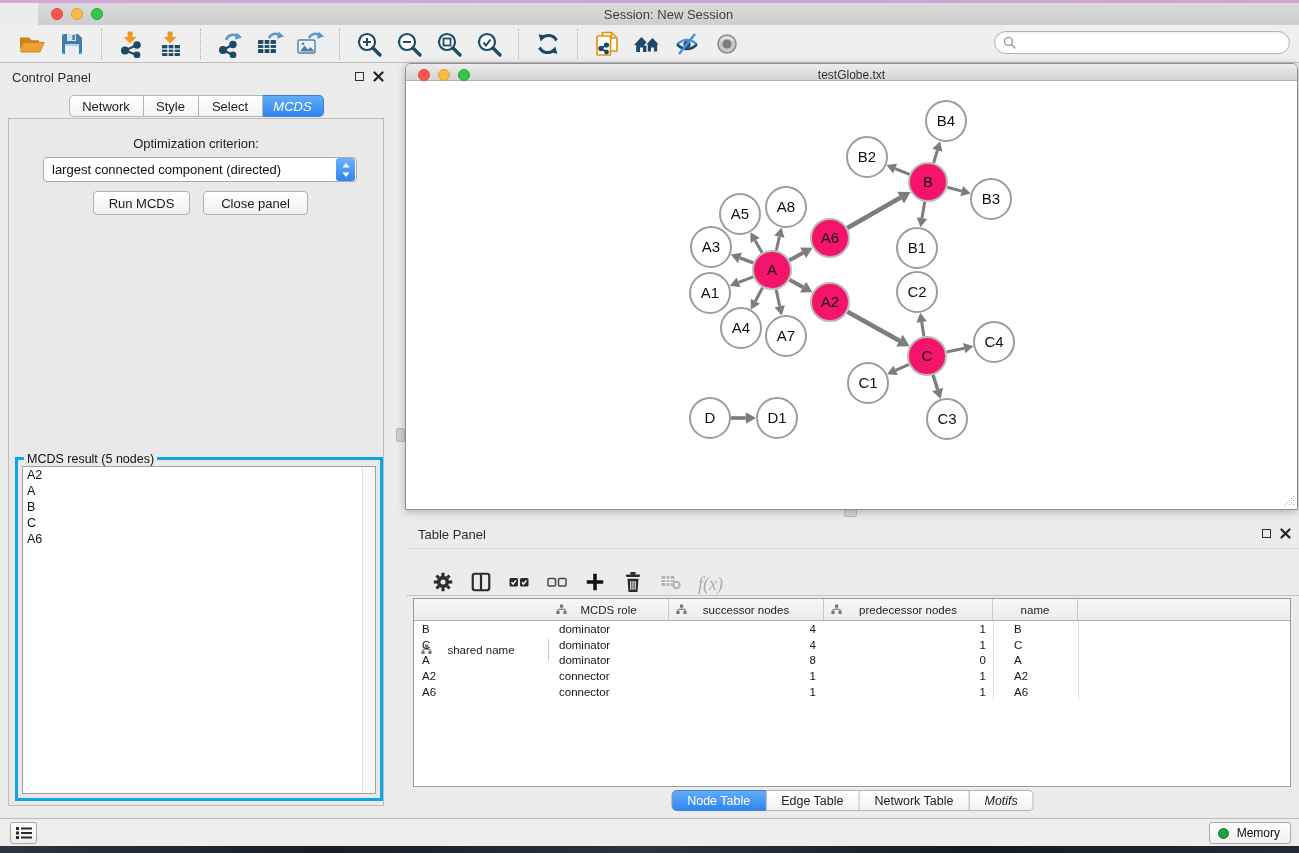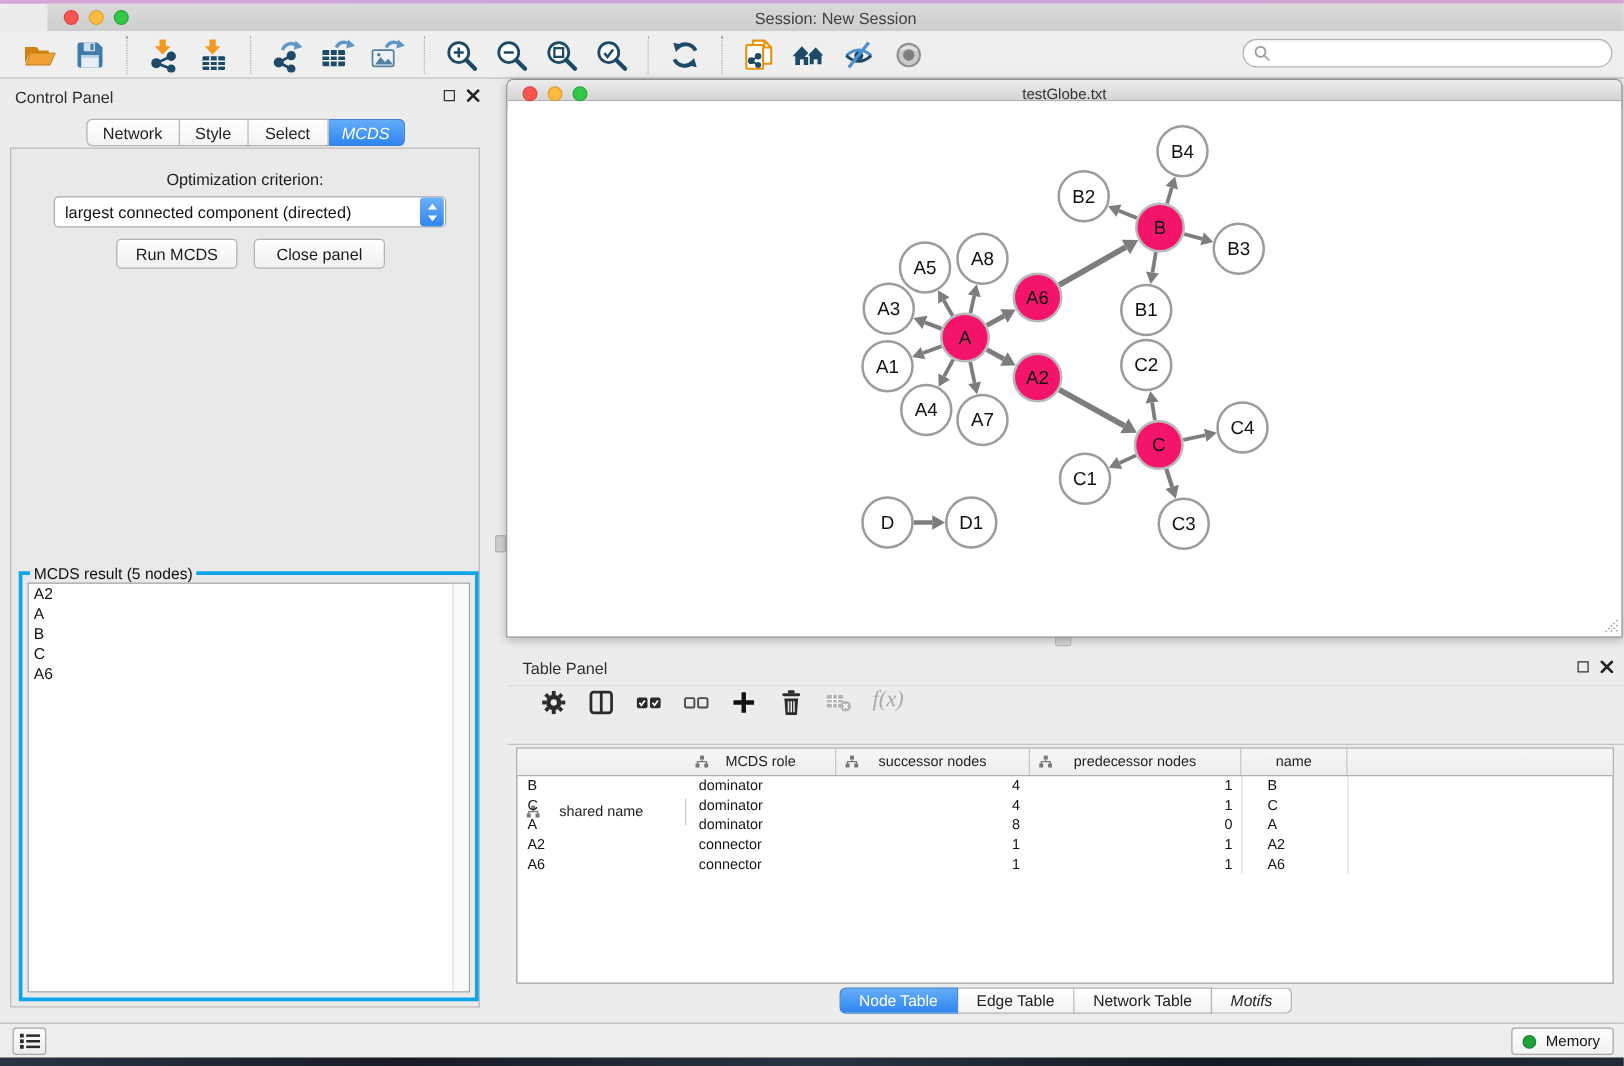--- a/index.html
+++ b/index.html
@@ -89,21 +89,21 @@
   
   .nub-v { position:absolute; left:396px; top:428px; width:9px; height:14px;
     background:#cfcfcf; border:1px solid #b5b5b5; border-radius:2px; }
   .nub-h { position:absolute; left:844px; top:509px; width:13px; height:8px;
     background:#d6d6d6; border:1px solid #bdbdbd; border-radius:2px; }
 
   
   .table-panel { position:absolute; left:406px; top:520px; right:0; height:292px; background:#ececec; }
   .tp-toolbar { position:absolute; top:28px; left:0; right:0; height:48px;
     border-top:1px solid #dcdcdc; border-bottom:1px solid #c4c4c4;
-    display:flex; align-items:flex-start; padding-left:18px; }
+    display:flex; align-items:flex-end; padding-left:18px; }
   .tp-icon { width:30px; height:26px; display:flex; align-items:center; justify-content:center; margin:0 4px; }
   .fx-label { font-style:italic; font-family:"Liberation Serif",serif; font-size:18px;
     color:#ababab; margin-left:8px; }
   .node-table { position:absolute; left:7px; top:78px; width:878px; height:189px;
     background:#fff; border:1px solid #9c9c9c; }
   .nt-header { display:flex; height:22px; background:linear-gradient(#f7f7f7,#ededed);
     border-bottom:1px solid #b0b0b0; }
   .nt-hcell { position:relative; display:flex; align-items:center; justify-content:center;
     font-size:11.5px; color:#222; border-right:1px solid #c8c8c8; height:100%; }
   .nt-hcell .tree { position:absolute; left:7px; top:5px; }

